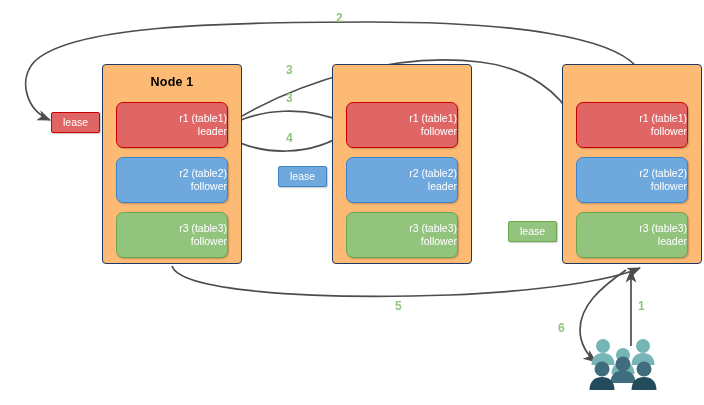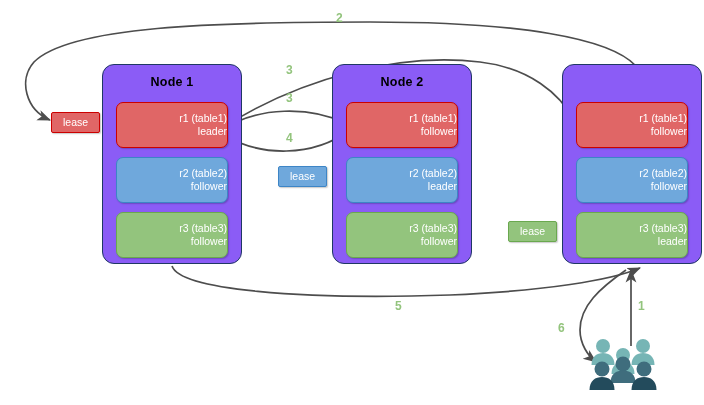--- a/index.html
+++ b/index.html
@@ -22,22 +22,22 @@
     position: absolute;
     left: 0; top: 0;
     width: 704px; height: 405px;
     pointer-events: none;
   }
 
   
   .node {
     position: absolute;
     border: 1.4px solid #1f3864;
-    border-radius: 12px;
-    background: #8b5cf6;
+    border-radius: 4px;
+    background: #fdba74;
     width: 140px;
     height: 200px;
   }
   .node-title {
     text-align: center;
     font-weight: bold;
     font-size: 12.5px;
     color: #000000;
     margin-top: 10px;
     letter-spacing: 0.2px;
@@ -138,21 +138,20 @@
         <span class="l2">follower</span>
       </div>
       <div class="replica r-green">
         <span class="l1">r3 (table3)</span>
         <span class="l2">follower</span>
       </div>
     </div>
   </div>
 
   <div class="node" style="left:332px; top:64px;">
-    <div class="node-title">Node 2</div>
     <div class="replicas">
       <div class="replica r-red">
         <span class="l1">r1 (table1)</span>
         <span class="l2">follower</span>
       </div>
       <div class="replica r-blue">
         <span class="l1">r2 (table2)</span>
         <span class="l2">leader</span>
       </div>
       <div class="replica r-green">

